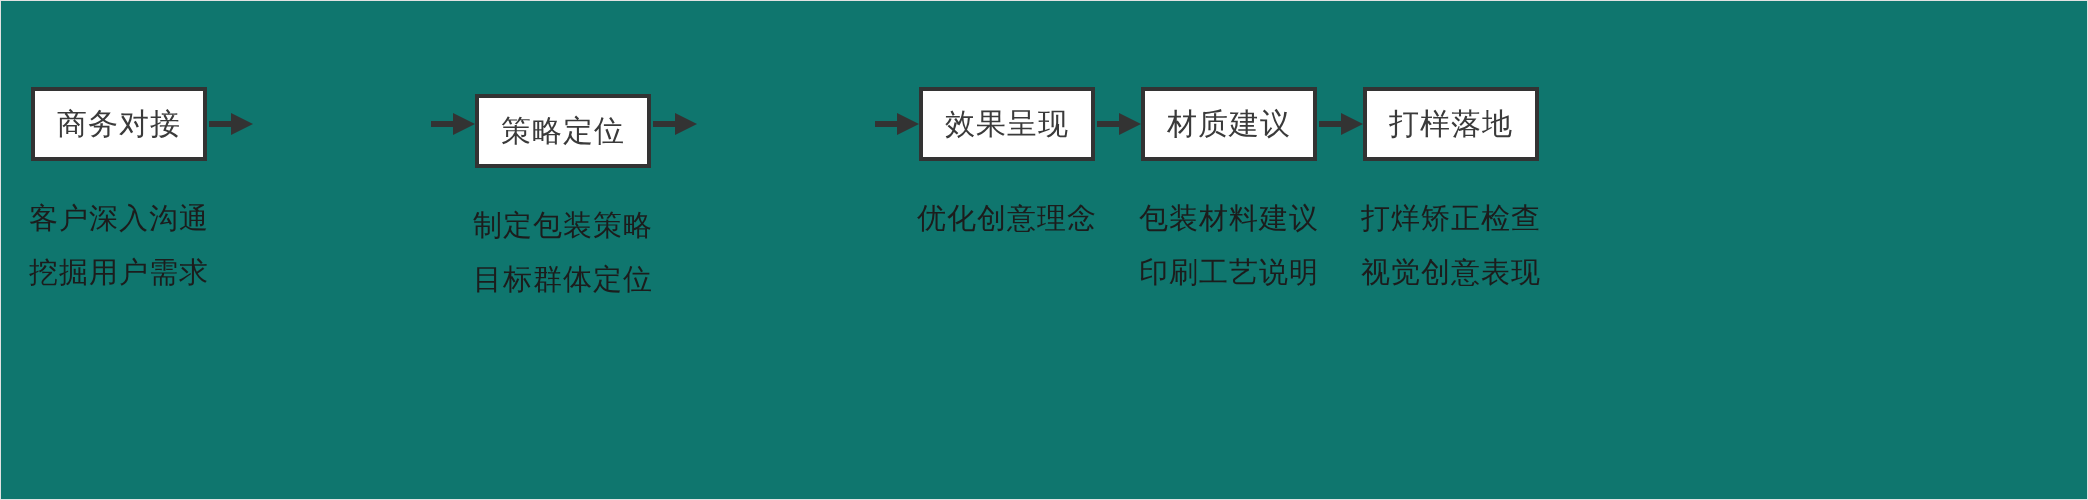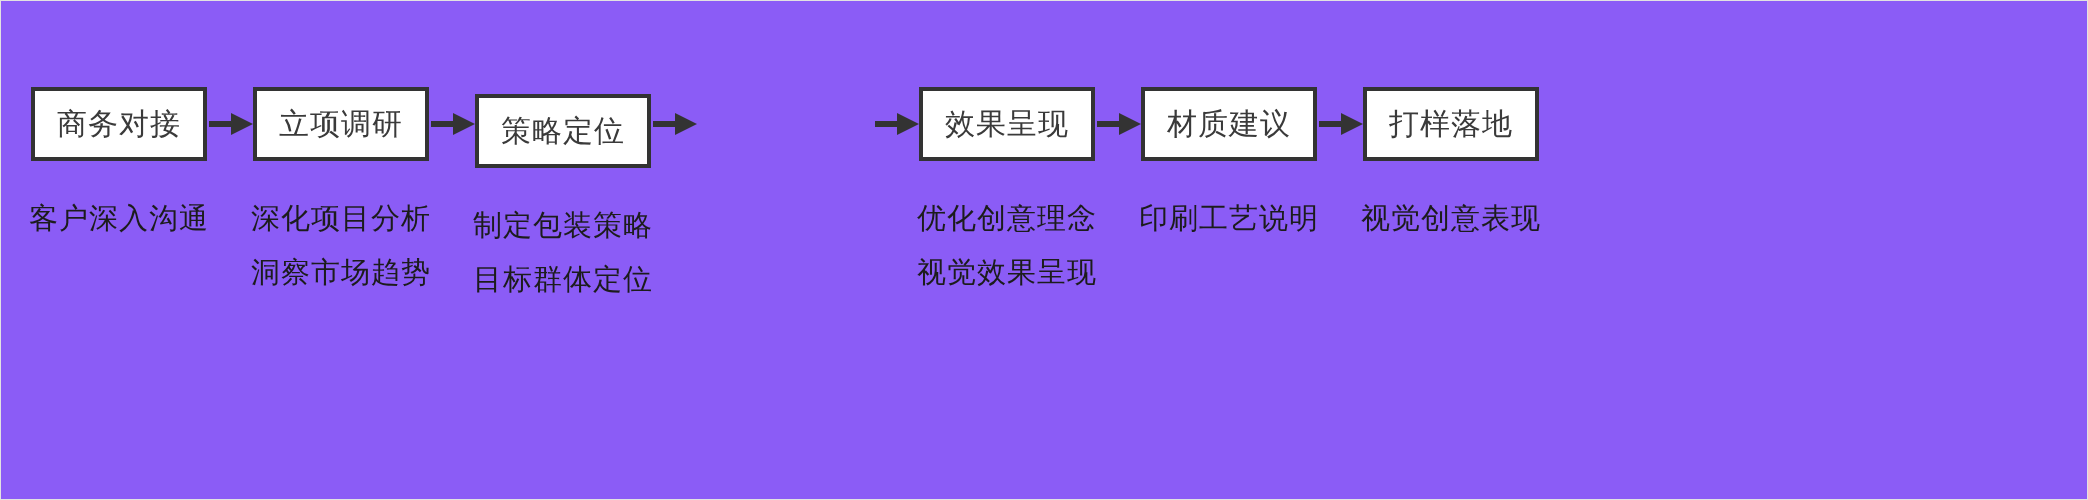--- a/index.html
+++ b/index.html
@@ -10,21 +10,21 @@
   body {
     width: 2088px;
     height: 500px;
     font-family: "Liberation Sans", sans-serif;
     overflow: hidden;
   }
   #canvas {
     position: relative;
     width: 2088px;
     height: 500px;
-    background: #8b5cf6;
+    background: #0f766e;
     box-sizing: border-box;
     border: 1px solid #e2e2e2;
   }
 
   
   #flow-row {
     position: absolute;
     left: 0;
     top: 0;
     width: 2088px;
@@ -107,37 +107,29 @@
 <div id="canvas">
 
   <div id="flow-row">
 
     <div class="stage" style="left:30px;">
       <div class="stage-box">
         <span class="stage-box-label">商务对接</span>
       </div>
       <div class="stage-caption">
         <span class="cap-line">客户深入沟通</span>
+        <span class="cap-line">挖掘用户需求</span>
       </div>
     </div>
 
     <div class="arrow" style="left:208px;">
       <div class="shaft"></div>
       <div class="head"></div>
     </div>
 
-    <div class="stage" style="left:252px;">
-      <div class="stage-box">
-        <span class="stage-box-label">立项调研</span>
-      </div>
-      <div class="stage-caption">
-        <span class="cap-line">深化项目分析</span>
-        <span class="cap-line">洞察市场趋势</span>
-      </div>
-    </div>
 
     <div class="arrow" style="left:430px;">
       <div class="shaft"></div>
       <div class="head"></div>
     </div>
 
     <div class="stage" style="left:474px;margin-top:7px;">
       <div class="stage-box">
         <span class="stage-box-label">策略定位</span>
       </div>
@@ -157,46 +149,47 @@
       <div class="shaft"></div>
       <div class="head"></div>
     </div>
 
     <div class="stage" style="left:918px;">
       <div class="stage-box">
         <span class="stage-box-label">效果呈现</span>
       </div>
       <div class="stage-caption">
         <span class="cap-line">优化创意理念</span>
-        <span class="cap-line">视觉效果呈现</span>
       </div>
     </div>
 
     <div class="arrow" style="left:1096px;">
       <div class="shaft"></div>
       <div class="head"></div>
     </div>
 
     <div class="stage" style="left:1140px;">
       <div class="stage-box">
         <span class="stage-box-label">材质建议</span>
       </div>
       <div class="stage-caption">
+        <span class="cap-line">包装材料建议</span>
         <span class="cap-line">印刷工艺说明</span>
       </div>
     </div>
 
     <div class="arrow" style="left:1318px;">
       <div class="shaft"></div>
       <div class="head"></div>
     </div>
 
     <div class="stage" style="left:1362px;border-radius:6px;">
       <div class="stage-box">
         <span class="stage-box-label">打样落地</span>
       </div>
       <div class="stage-caption">
+        <span class="cap-line">打烊矫正检查</span>
         <span class="cap-line">视觉创意表现</span>
       </div>
     </div>
 
   </div>
 </div>
 
 </body></html>

